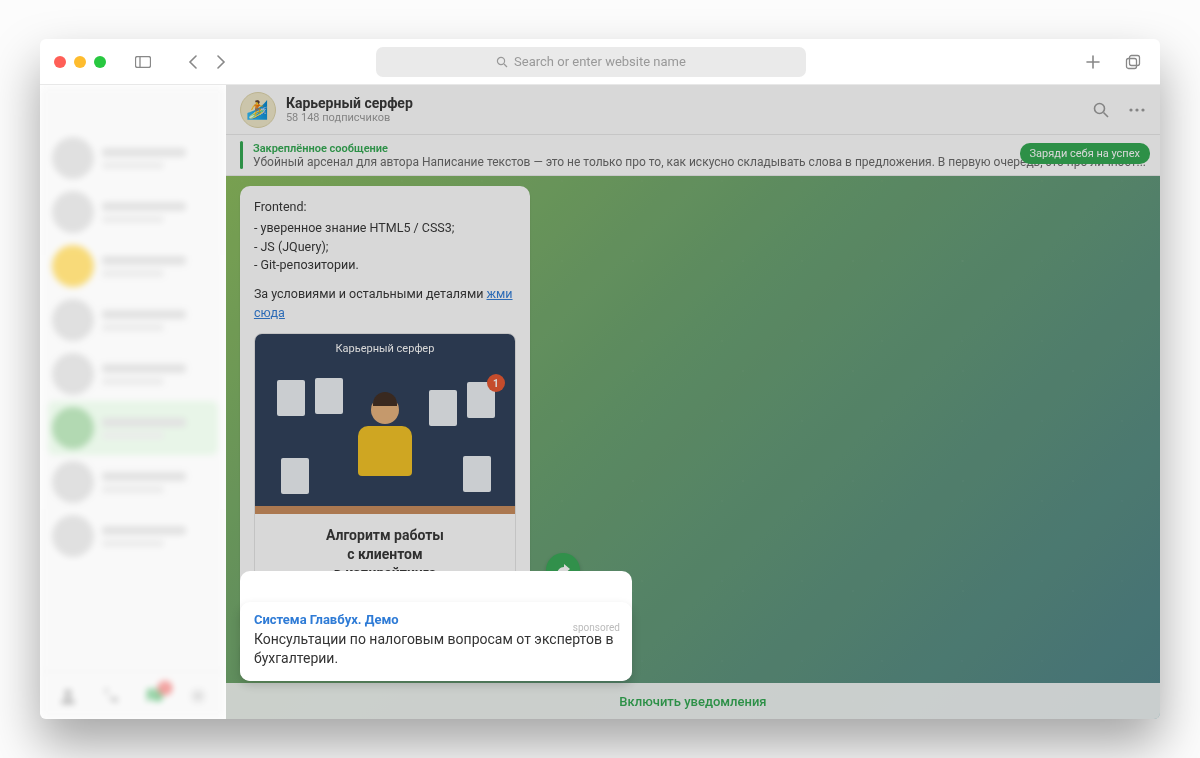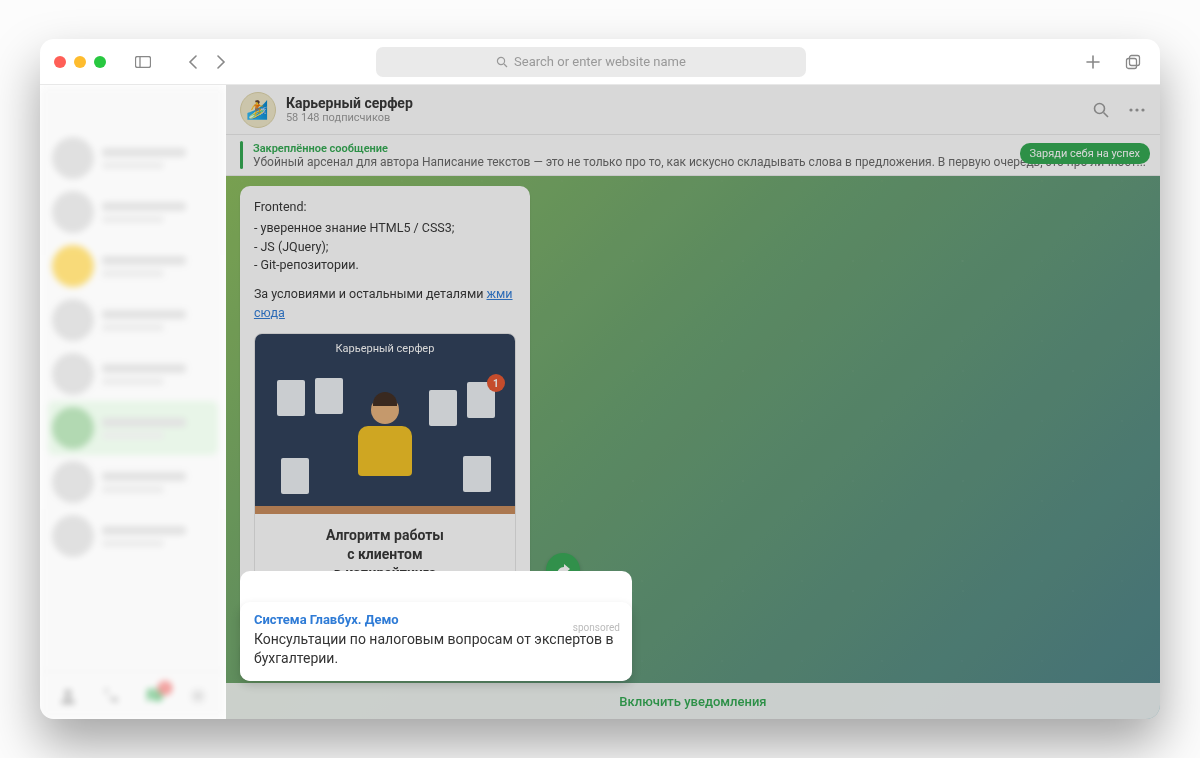--- a/index.html
+++ b/index.html
@@ -1,17 +1,17 @@
 <!DOCTYPE html>
 <html><head>
 <meta charset="utf-8">
 <style>
 *{margin:0;padding:0;box-sizing:border-box;font-family:-apple-system,BlinkMacSystemFont,"Segoe UI",Roboto,Arial,sans-serif;}
 body{background:#fcfcfc;display:flex;align-items:center;justify-content:center;height:758px;width:1200px;}
-.window{width:1120px;height:680px;background:#fff;border-radius:14px;box-shadow:0 25px 50px rgba(0,0,0,.35);overflow:hidden;position:relative;display:flex;flex-direction:column;}
+.window{width:1120px;height:680px;background:#fff;border-radius:6px;box-shadow:0 25px 50px rgba(0,0,0,.35);overflow:hidden;position:relative;display:flex;flex-direction:column;}
 .titlebar{height:46px;display:flex;align-items:center;padding:0 14px;border-bottom:1px solid #e8e8e8;gap:10px;}
 .dots{display:flex;gap:8px;}
 .dot{width:12px;height:12px;border-radius:50%;}
 .dot.red{background:#ff5f57;}.dot.yel{background:#febc2e;}.dot.grn{background:#28c840;}
 .tb-btn{width:26px;height:26px;display:flex;align-items:center;justify-content:center;color:#888;font-size:15px;}
 .tb-group{display:flex;gap:2px;margin-left:14px;}
 .addr{flex:1;max-width:430px;margin:0 auto;height:30px;background:#eaeaea;border-radius:7px;display:flex;align-items:center;justify-content:center;color:#999;font-size:13px;gap:6px;}
 .tb-right{display:flex;gap:14px;margin-left:auto;}
 .content{flex:1;display:flex;position:relative;overflow:hidden;}
 .sidebar{width:220px;background:#f6f6f6;display:flex;flex-direction:column;filter:blur(3px);opacity:.6;}

